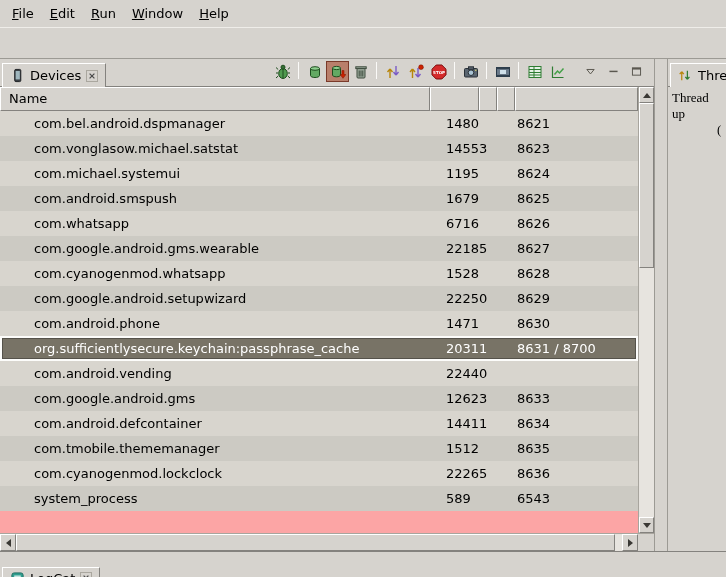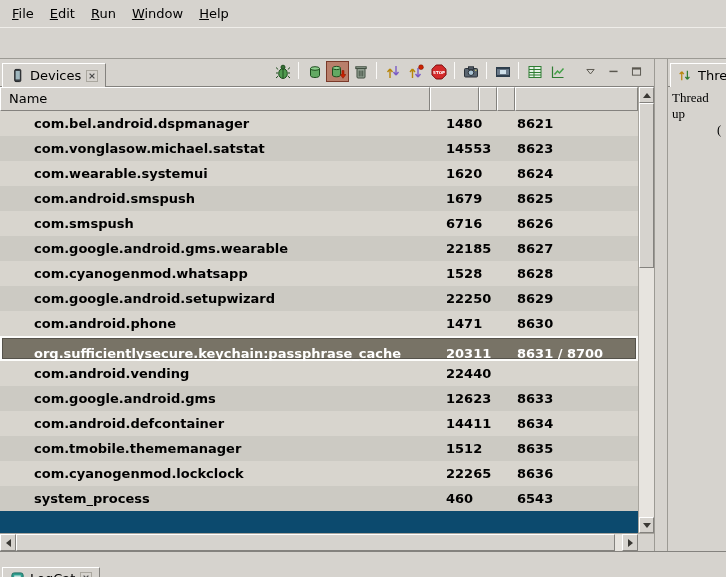--- a/index.html
+++ b/index.html
@@ -57,28 +57,27 @@
   .th {
     background:var(--window-bg,#d6d3ce); padding:3px 0 0 8px; overflow:hidden; white-space:nowrap;
     border-top:1px solid #ffffff; border-left:1px solid #ffffff;
     border-bottom:1px solid #84827e; border-right:1px solid #84827e;
   }
   .th-name { width:430px; }
   .th-pid  { width:49px; }
   .th-a    { width:18px; }
   .th-b    { width:18px; }
   .th-port { flex:1; }
-  .tbody { flex:1; overflow:hidden; background:#0c4a6e;font-weight:bold; }
+  .tbody { flex:1; overflow:hidden; background:#fca5a5; }
   .trow { height:25px; display:flex; align-items:center; white-space:nowrap; }
   .trow:nth-child(odd)  { background:var(--row-odd,#d8d5ce); }
   .trow:nth-child(even) { background:var(--row-even,#cccac3); }
   .trow.selected {
     background:var(--sel-bg,#787366); color:var(--sel-fg,#ffffff);
     box-shadow: inset 0 0 0 2px #fcfcfa, inset 0 0 0 3px #55524a;
-    align-items: flex-end;
   }
   .c-name { width:430px; padding-left:34px; overflow:hidden; }
   .c-pid  { width:49px; padding-left:16px; }
   .c-a { width:18px; } .c-b { width:18px; }
   .c-port { flex:1; padding-left:2px; overflow:hidden; }
 
   
   .vscroll { width:16px; flex:none; display:flex; flex-direction:column; background:#e7e4df; border-left:1px solid #aoa; border-left:1px solid #a8a59e; }
   .sbtn {
     width:100%; height:16px; flex:none; background:var(--window-bg,#d6d3ce);
@@ -274,37 +273,37 @@
 
   <div class="trow">
     <div class="c-name">com.vonglasow.michael.satstat</div>
     <div class="c-pid">14553</div>
     <div class="c-a"></div>
     <div class="c-b"></div>
     <div class="c-port">8623</div>
   </div>
 
   <div class="trow">
-    <div class="c-name">com.wearable.systemui</div>
-    <div class="c-pid">1620</div>
+    <div class="c-name">com.michael.systemui</div>
+    <div class="c-pid">1195</div>
     <div class="c-a"></div>
     <div class="c-b"></div>
     <div class="c-port">8624</div>
   </div>
 
   <div class="trow">
     <div class="c-name">com.android.smspush</div>
     <div class="c-pid">1679</div>
     <div class="c-a"></div>
     <div class="c-b"></div>
     <div class="c-port">8625</div>
   </div>
 
   <div class="trow">
-    <div class="c-name">com.smspush</div>
+    <div class="c-name">com.whatsapp</div>
     <div class="c-pid">6716</div>
     <div class="c-a"></div>
     <div class="c-b"></div>
     <div class="c-port">8626</div>
   </div>
 
   <div class="trow">
     <div class="c-name">com.google.android.gms.wearable</div>
     <div class="c-pid">22185</div>
     <div class="c-a"></div>
@@ -378,21 +377,21 @@
   <div class="trow">
     <div class="c-name">com.cyanogenmod.lockclock</div>
     <div class="c-pid">22265</div>
     <div class="c-a"></div>
     <div class="c-b"></div>
     <div class="c-port">8636</div>
   </div>
 
   <div class="trow">
     <div class="c-name">system_process</div>
-    <div class="c-pid">460</div>
+    <div class="c-pid">589</div>
     <div class="c-a"></div>
     <div class="c-b"></div>
     <div class="c-port">6543</div>
   </div>
 </div>
         </div>
 
         <div class="vscroll">
           <span class="sbtn">
               <span class="tri-up"></span>

